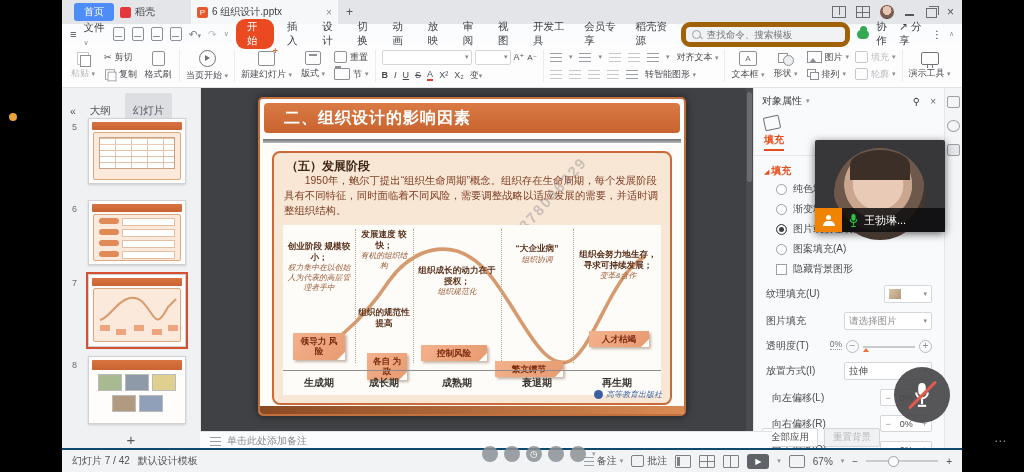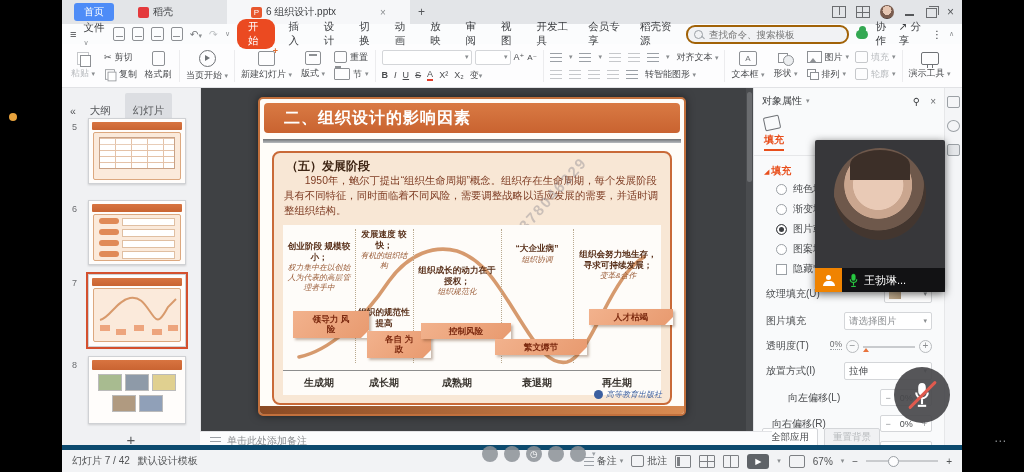--- a/index.html
+++ b/index.html
@@ -2,38 +2,38 @@
 <html><head>
 <meta charset="utf-8">
 <style>
   html,body{margin:0;padding:0;background:#000;}
   body{width:1024px;height:472px;position:relative;overflow:hidden;
        font-family:"Liberation Sans","DejaVu Sans",sans-serif;color:#45474a;}
   #app{position:absolute;left:62px;top:0;width:900px;height:472px;background:#f2f3f5;}
   
   #tabbar{height:24px;background:#e3e5e8;display:flex;align-items:center;font-size:10px;}
   .tab-home{background:#4e8cf7;color:#fff;border-radius:3px;padding:2px 10px;margin-left:12px;}
-  .tab{display:flex;align-items:center;gap:4px;padding:4px 24px;color:#3c3e41;}
+  .tab{display:flex;align-items:center;gap:4px;padding:4px 6px;color:#3c3e41;}
   .tab.doc{background:#f6f7f9;height:16px;}
   .tab-ico{width:11px;height:11px;border-radius:2px;display:inline-block;}
   .winbtns{margin-left:auto;display:flex;align-items:center;gap:10px;padding-right:8px;color:#55575a;}
   .wb{width:12px;height:10px;position:relative;display:inline-block;}
   .wb.split{border:1px solid #6b6d70;}
   .wb.split:after{content:'';position:absolute;left:6px;top:0;width:1px;height:8px;background:#6b6d70;}
   .wb.grid{border:1px solid #6b6d70;background:linear-gradient(#6b6d70 0 0) 50% 0/1px 100% no-repeat,linear-gradient(#6b6d70 0 0) 0 50%/100% 1px no-repeat;}
   .wb.min:after{content:'';position:absolute;left:1px;top:7px;width:9px;height:1.5px;background:#55575a;}
   .wb.restore{border:1px solid #6b6d70;width:9px;height:8px;margin-top:2px;}
   .wb.restore:before{content:'';position:absolute;left:2px;top:-3px;width:9px;height:8px;border:1px solid #6b6d70;border-bottom:none;border-left:none;}
   .avatar-mini{width:14px;height:14px;border-radius:50%;background:radial-gradient(circle at 50% 38%,#e6c6b2 0 40%,#7a5c4e 41% 70%,#4a3a34 71%);}
   
   #menubar{height:20px;background:#fbfcfd;display:flex;align-items:center;font-size:10.5px;gap:7px;padding:0 8px;color:#3b3d40;}
   .mtab{padding:1px 6px;}
   .mtab.active{background:#eb4a21;color:#fff;border-radius:9px;padding:1px 11px;}
   .qico{width:13px;height:12px;border:1px solid #8d9094;border-radius:2px;display:inline-block;background:linear-gradient(#8d9094 0 0) 50% 75%/7px 1px no-repeat;}
-  .searchbox{display:flex;align-items:center;background:#f1f2f4;border:2px solid #a16207;border-radius:9px;height:15px;width:168px;padding:0 6px;gap:4px;}
+  .searchbox{display:flex;align-items:center;background:#f1f2f4;border:5px solid #a16207;border-radius:9px;height:15px;width:168px;padding:0 6px;gap:4px;}
   .mag{width:7px;height:7px;border:1.3px solid #9ba0a5;border-radius:50%;position:relative;flex:none;}
   .mag:after{content:'';position:absolute;left:6px;top:6px;width:4px;height:1.3px;background:#9ba0a5;transform:rotate(45deg);}
   .searchbox input{border:none;background:transparent;font-size:9.5px;color:#9ba0a5;width:130px;outline:none;font-family:inherit;}
   .cloud{width:16px;height:9px;background:#34a853;border-radius:6px;position:relative;}
   .cloud:before{content:'';position:absolute;left:3px;top:-4px;width:7px;height:7px;background:#34a853;border-radius:50%;}
   
   #ribbon{height:43px;background:#fdfdfe;border-bottom:1px solid #e1e2e5;display:flex;align-items:center;font-size:9px;color:#4a4c4f;padding:0 6px;gap:6px;}
   .rsep{width:1px;height:32px;background:#ececee;flex:none;}
   .rbig{display:flex;flex-direction:column;align-items:center;gap:2px;min-width:30px;}
   .rbig .lbl{white-space:nowrap;}
@@ -95,21 +95,21 @@
   #slide-bottom{position:absolute;left:0;right:0;bottom:0;height:8px;background:linear-gradient(90deg,#8a4a24,#d98b52);border-radius:0 0 3px 3px;}
   #slide-title{position:absolute;left:4px;top:4px;right:4px;height:30px;background:linear-gradient(#d97a44,#c96330);border-radius:4px;color:#fff;font-weight:bold;font-size:16px;line-height:30px;padding-left:20px;letter-spacing:1px;}
   #title-rule{position:absolute;left:3px;right:3px;top:40px;height:4px;background:linear-gradient(#707376,#b8bbbe);}
   #content-panel{position:absolute;left:12px;top:52px;width:396px;height:250px;background:#f8e7d5;border:2px solid #c96a38;border-radius:8px;}
   #sec-heading{position:absolute;left:12px;top:5px;font-size:12px;font-weight:bold;color:#3d2413;}
   #sec-body{position:absolute;left:10px;top:21px;right:8px;font-size:10.4px;line-height:1.42;color:#7d3b22;text-indent:2em;}
   #diagram{position:absolute;left:9px;top:72px;width:378px;height:170px;background:#fefcf9;}
   .vdot{position:absolute;top:4px;bottom:32px;border-left:1px dotted #b9a98f;}
   .colmain{position:absolute;font-size:8.6px;font-weight:bold;color:#59301a;line-height:1.25;text-align:center;}
   .colsub{font-weight:normal;font-style:italic;font-size:7.8px;color:#9a5c38;display:block;margin-top:1px;}
-  .sticky{position:absolute;background:linear-gradient(135deg,#f2b28d,#e89a6f);color:#7c2a10;font-weight:bold;font-size:8.6px;text-align:center;padding:3px 16px;box-shadow:1.5px 2px 2.5px rgba(90,50,20,.35);line-height:1.2;}
+  .sticky{position:absolute;background:linear-gradient(135deg,#f2b28d,#e89a6f);color:#7c2a10;font-weight:bold;font-size:8.6px;text-align:center;padding:3px 4px;box-shadow:1.5px 2px 2.5px rgba(90,50,20,.35);line-height:1.2;margin-top:22px;}
   .sticky:after{content:'';position:absolute;right:0;bottom:0;border:4px solid;border-color:transparent #fefcf9 #fefcf9 transparent;}
   #stages{position:absolute;left:0;right:0;bottom:0;height:24px;border-top:1.5px solid #8d8d8d;display:flex;font-size:10px;font-weight:bold;color:#38332d;}
   #stages span{display:flex;align-items:center;justify-content:center;}
   .wm{position:absolute;color:rgba(110,110,125,.33);transform:rotate(-48deg);font-weight:bold;pointer-events:none;}
   #publisher{position:absolute;right:8px;bottom:3px;font-size:8px;font-style:italic;color:#3b5fa0;display:flex;align-items:center;gap:3px;}
   .pub-ico{width:9px;height:9px;border-radius:50%;background:#3b5fa0;display:inline-block;}
   
   #notesbar{position:absolute;left:138px;right:190px;bottom:0;height:18px;background:#fbfcfd;border-top:1px solid #e2e3e6;display:flex;align-items:center;gap:6px;padding:0 10px;font-size:10px;color:#8a8d90;}
   
   #props{width:190px;background:#f9fafb;border-left:1px solid #e2e3e6;position:relative;font-size:10px;color:#4a4c4f;}
@@ -128,30 +128,30 @@
   .ddl{border:1px solid #d4d6d9;border-radius:2px;background:#fff;height:16px;display:flex;align-items:center;justify-content:space-between;padding:0 4px;color:#8a8d90;font-size:9.5px;}
   .stepper{display:flex;align-items:center;border:1px solid #d4d6d9;background:#fff;border-radius:2px;height:15px;font-size:9px;}
   .stepper span{padding:0 5px;}
   .stepper .pm{color:#8a8d90;border-left:1px solid #e6e7e9;border-right:1px solid #e6e7e9;border:none;padding:0 4px;}
   #props-foot{position:absolute;bottom:3px;left:8px;display:flex;gap:6px;}
   .pbtn{border:1px solid #d4d6d9;background:#fff;border-radius:2px;font-size:9.5px;padding:2px 8px;color:#4a4c4f;margin-top:27px;}
   .pbtn.dis{color:#b8bbbe;background:#f0f1f3;}
   #rstrip{width:17px;background:#f4f5f7;border-left:1px solid #e6e7e9;display:flex;flex-direction:column;align-items:center;padding-top:8px;gap:12px;}
   .rs-ico{width:11px;height:10px;border:1px solid #9ba0a5;border-radius:2px;}
   
-  #statusbar{position:absolute;left:0;right:0;bottom:0;height:22px;background:#f2f3f5;border-top:5px solid #0c4a6e;display:flex;align-items:center;font-size:10px;color:#505254;padding:0 10px;gap:8px;}
+  #statusbar{position:absolute;left:0;right:0;bottom:0;height:22px;background:#f2f3f5;border-top:2px solid #0c4a6e;display:flex;align-items:center;font-size:10px;color:#505254;padding:0 10px;gap:8px;}
   .viewico{width:14px;height:11px;border:1px solid #7d8084;border-radius:1px;position:relative;}
   .viewico.norm:after{content:'';position:absolute;left:1px;top:1px;bottom:1px;width:3px;background:#7d8084;}
   .viewico.grid{background:linear-gradient(#7d8084 0 0) 50% 0/1px 100% no-repeat,linear-gradient(#7d8084 0 0) 0 50%/100% 1px no-repeat;}
   .viewico.book:after{content:'';position:absolute;left:6px;top:0;bottom:0;width:1px;background:#7d8084;}
   #playbtn{width:22px;height:15px;background:#5f6368;border-radius:3px;color:#fff;font-size:8px;display:flex;align-items:center;justify-content:center;}
   .ztrack{width:72px;height:2px;background:#c9cbce;position:relative;}
   .zknob{position:absolute;left:22px;top:-4px;width:9px;height:9px;border-radius:50%;background:#fdfdfe;border:1px solid #9ba0a5;}
   
-  #webcam{position:absolute;left:815px;top:140px;width:130px;height:152px;background:#37373a;border-radius:2px;box-shadow:0 2px 8px rgba(0,0,0,.6);z-index:40;}
+  #webcam{position:absolute;left:815px;top:140px;width:130px;height:92px;background:#37373a;border-radius:2px;box-shadow:0 2px 8px rgba(0,0,0,.6);z-index:40;}
   #webcam .photo{position:absolute;left:19px;top:8px;width:92px;height:92px;border-radius:50%;
      background:radial-gradient(circle at 48% 40%,#e9cab6 0 34%,#caa68f 35% 46%,#6e584b 47% 62%,#43362f 63% 78%,#59595c 79%);}
   #webcam .photo:before{content:'';position:absolute;left:16px;top:2px;width:60px;height:30px;border-radius:50% 50% 0 0;background:#3c2f28;}
   #webcam .bar{position:absolute;left:0;right:0;bottom:0;height:24px;background:rgba(10,10,12,.82);display:flex;align-items:center;}
   #webcam .pbox{width:27px;height:24px;background:#f08300;display:flex;align-items:center;justify-content:center;flex:none;}
   .person{width:12px;height:11px;position:relative;}
   .person:before{content:'';position:absolute;left:3.5px;top:0;width:5px;height:5px;border-radius:50%;background:#fff;}
   .person:after{content:'';position:absolute;left:0;bottom:0;width:12px;height:5px;border-radius:6px 6px 0 0;background:#fff;}
   #webcam .name{color:#fff;font-size:11px;margin-left:5px;white-space:nowrap;}
   #mutebtn{position:absolute;left:894px;top:367px;width:56px;height:56px;border-radius:50%;background:rgba(72,72,75,.92);z-index:50;display:flex;align-items:center;justify-content:center;}
@@ -548,21 +548,21 @@
             <span style="width:11px;height:11px;border:1px solid #b8bbbe;border-radius:50%;text-align:center;line-height:9px;color:#8a8d90">+</span>
           </span>
         </div>
         <div class="frow">
           <span>放置方式(I)</span>
           <span class="ddl" style="width:78px;color:#45474a">
               <span>拉伸</span>
               <span class="dd">▾</span>
             </span>
         </div>
-        <div class="frow" style="margin-left:34px">
+        <div class="frow" style="margin-left:18px">
           <span>向左偏移(L)</span>
           <span class="stepper">
               <span class="pm">−</span>
               <span>0%</span>
               <span class="pm">+</span>
             </span>
         </div>
         <div class="frow" style="margin-left:18px">
           <span>向右偏移(R)</span>
           <span class="stepper">

